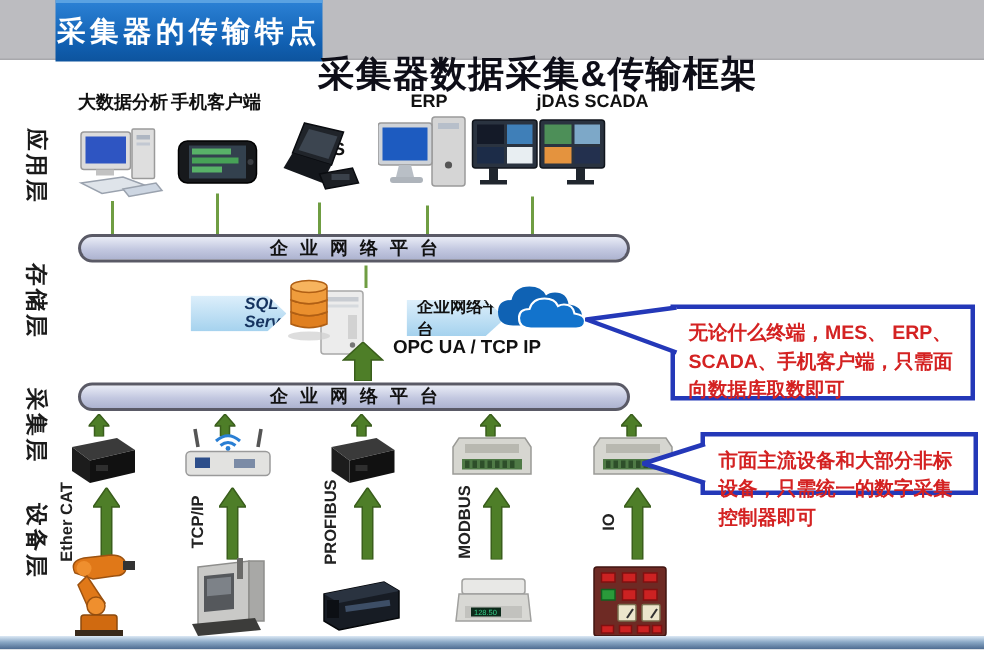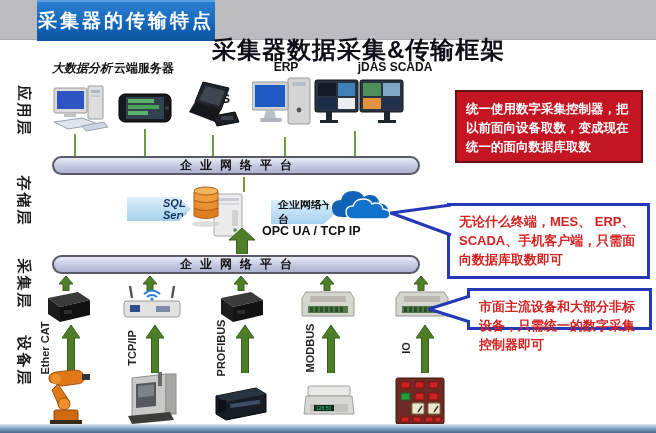--- a/index.html
+++ b/index.html
@@ -63,22 +63,22 @@
   <div class="header-left">
     <span>采集器的传输特点</span>
   </div>
   <div class="main-title">采集器数据采集&amp;传输框架</div>
 
   <div class="layer-label" style="left:-11px;top:102px;">应用层</div>
   <div class="layer-label" style="left:-11px;top:192px;">存储层</div>
   <div class="layer-label" style="left:-11px;top:275px;">采集层</div>
   <div class="layer-label" style="left:-11px;top:352px;">设备层</div>
 
-  <div class="app-label" style="left:82px;top:60px;font-style:italic;">大数据分析</div>
-  <div class="app-label" style="left:144px;top:60px;">云端服务器</div>
+  <div class="app-label" style="left:82px;top:60px;">大数据分析</div>
+  <div class="app-label" style="left:144px;top:60px;">手机客户端</div>
   <div class="app-label" style="left:217px;top:60px;margin-top:32px;">MES</div>
   <div class="app-label" style="left:286px;top:60px;">ERP</div>
   <div class="app-label" style="left:379px;top:60px;margin-left:16px;">jDAS SCADA</div>
 
   <svg class="icon" style="left:52px;top:82px;" width="58" height="52" viewBox="0 0 58 52">
     <rect x="36" y="4" width="15" height="33" rx="1" fill="#dedede" stroke="#9a9a9a"></rect>
     <rect x="39" y="8" width="9" height="3" fill="#aeb6c2"></rect>
       <rect x="39" y="13" width="9" height="2" fill="#c2c8d2"></rect>
     <rect x="2" y="6" width="33" height="25" rx="2" fill="#dcdcdc" stroke="#9a9a9a"></rect>
     <rect x="5" y="9" width="27" height="18" fill="#2e55c2"></rect>
@@ -323,25 +323,22 @@
     <rect x="34" y="27" width="12" height="11" rx="1" fill="#ece6cc" stroke="#7a7050"></rect>
     <path d="M40 36 L44 30" stroke="#333" stroke-width="1.4"></path>
     <g fill="#cc2222" stroke="#801010">
         <rect x="7" y="41" width="8" height="5"></rect>
         <rect x="19" y="41" width="8" height="5"></rect>
         <rect x="31" y="41" width="8" height="5"></rect>
         <rect x="41" y="41" width="6" height="5"></rect>
       </g>
   </svg>
 
-  <div class="red-box">
-    <span>统一使用数字采集控制器，把以前面向设备取数，变成现在统一的面向数据库取数</span>
-  </div>
-
-  <div class="speech" style="left:447px;top:203px;width:203px;height:76px;">
+
+  <div class="speech" style="left:447px;top:203px;width:203px;height:64px;">
     <span>无论什么终端，MES、 ERP、 SCADA、手机客户端，只需面向数据库取数即可</span>
   </div>
   <svg class="tail" style="left:390px;top:201px;" width="62" height="38" viewBox="0 0 62 38">
     <path d="M61 4 L1 12 L61 34" fill="#ffffff" stroke="#2438b8" stroke-width="3" stroke-linejoin="round"></path>
   </svg>
 
   <div class="speech" style="left:467px;top:288px;width:185px;height:42px;">
     <span>市面主流设备和大部分非标设备，只需统一的数字采集控制器即可</span>
   </div>
   <svg class="tail" style="left:428px;top:292px;" width="43" height="34" viewBox="0 0 43 34">

